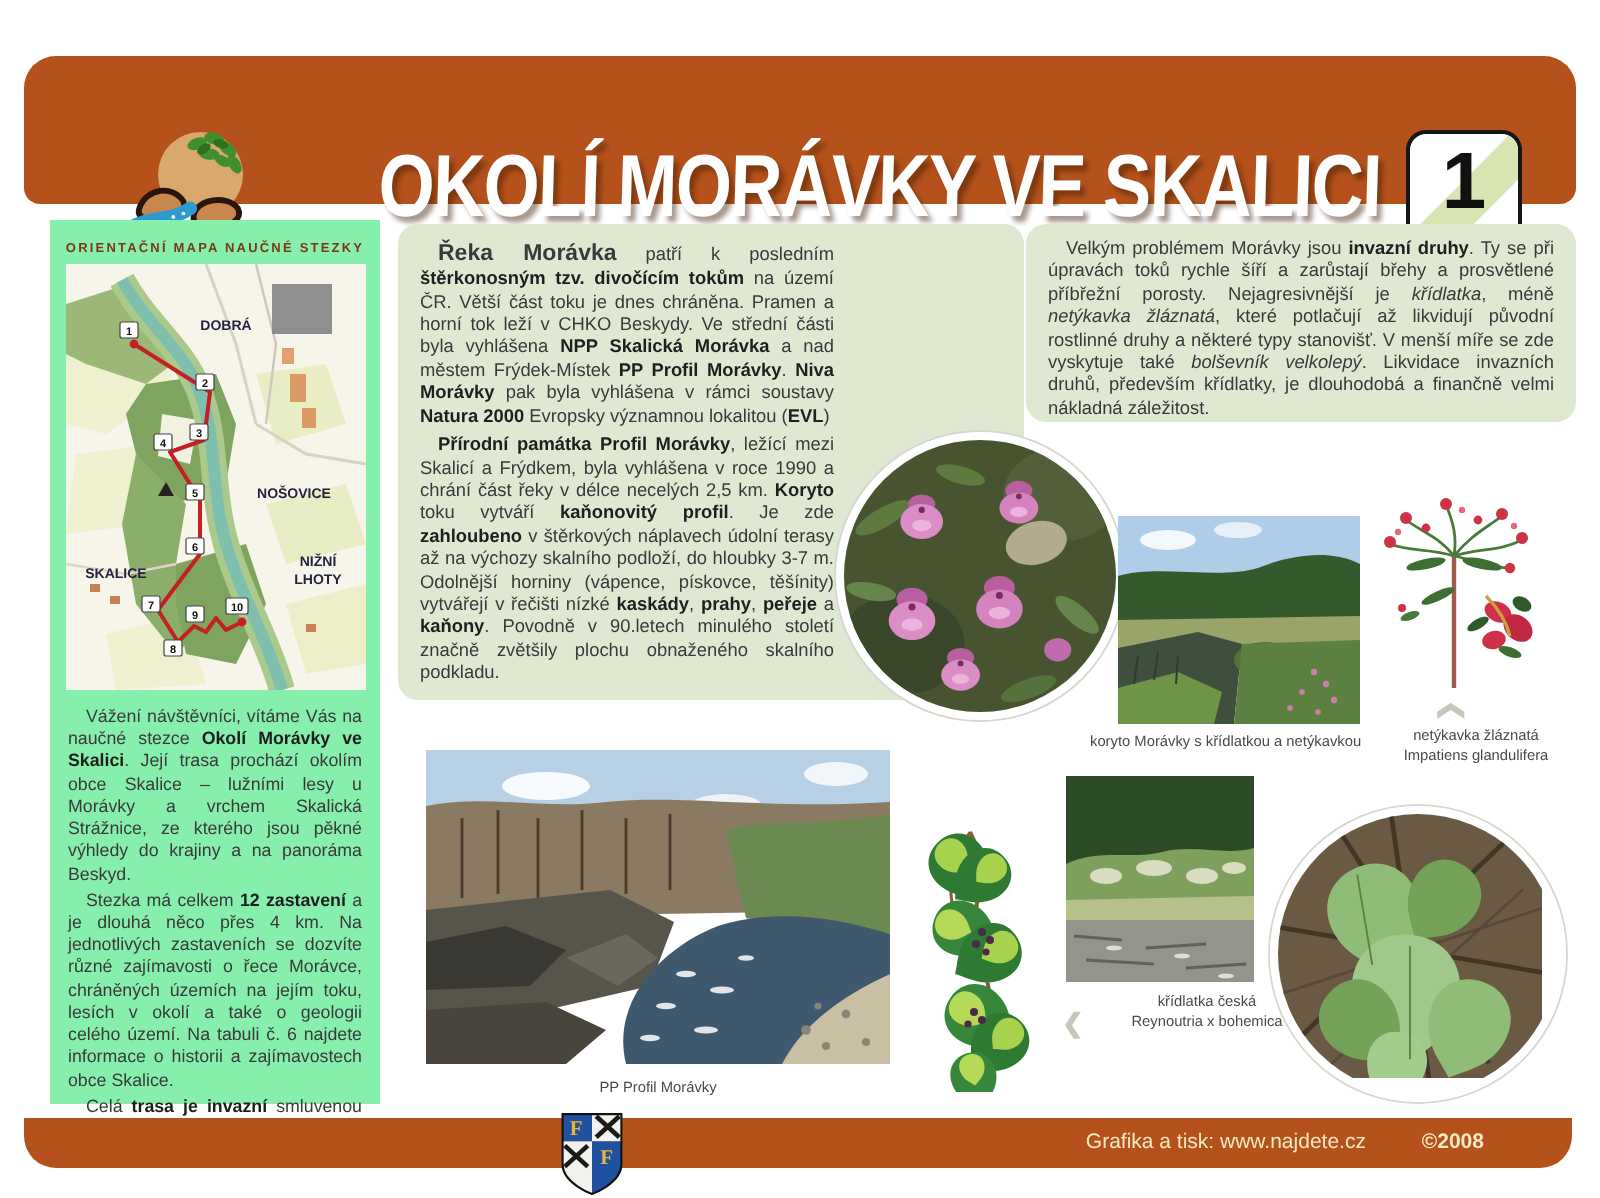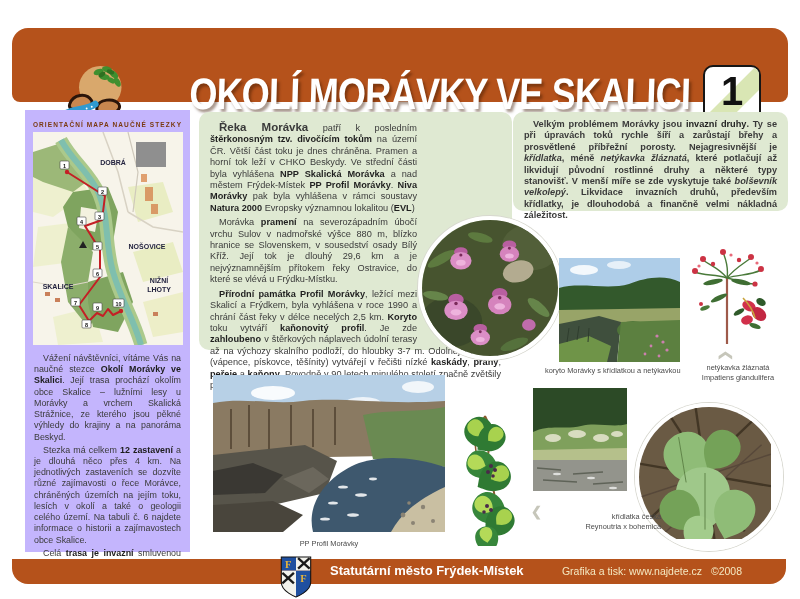--- a/index.html
+++ b/index.html
@@ -15,33 +15,33 @@
          white-space:nowrap;transform:scaleX(.82) skewX(-2deg);transform-origin:center;
          letter-spacing:-1px;text-shadow:3px 3px 3px rgba(60,25,0,.45);}
   .badge{position:absolute;left:691px;top:37px;width:54px;height:53px;background:#fff;
          border:2px solid #161616;border-radius:10px;overflow:hidden;}
   .badge .stripe{position:absolute;left:-20px;top:19px;width:110px;height:19px;
          background:#d9e6b4;transform:rotate(-45deg);}
   .badge .num{position:absolute;left:0;top:2px;width:100%;text-align:center;
          font-size:40px;font-weight:bold;color:#111;}
 
   
-  .sidebar{position:absolute;left:25px;top:110px;width:165px;height:442px;background:#c4b5fd;}
+  .sidebar{position:absolute;left:25px;top:110px;width:165px;height:442px;background:#86efac;}
   .map-title{margin:11px 6px 4px 6px;font-size:6.5px;font-weight:bold;letter-spacing:1.1px;
          color:#7a3a10;text-align:center;white-space:nowrap;}
   .map{display:block;margin:0 auto;width:150px;height:213px;background:#f7f4ea;}
   .sidebar-text{padding:8px 9px 0 9px;}
   .sidebar-text p{margin:0 0 2px 0;font-size:8.9px;line-height:1.26;color:#3a3a3a;
          text-align:justify;text-indent:9px;}
   .sidebar-text b{color:#1d1d1d;}
 
   
   .box{position:absolute;background:#dfe9d2;border-radius:10px;}
   .box1{left:199px;top:112px;width:313px;height:238px;padding:8px 11px;box-sizing:border-box;}
-  .box2{left:513px;top:112px;width:275px;height:99px;padding:7px 11px;box-sizing:border-box;font-weight:bold;}
+  .box2{left:513px;top:112px;width:275px;height:99px;padding:7px 11px;box-sizing:border-box;}
   .box p{margin:0 0 3px 0;font-size:9.2px;line-height:1.24;color:#3a3a3a;
          text-align:justify;text-indent:9px;}
   .box b{color:#1f1f1f;}
   .lead{font-size:11.5px;font-weight:bold;}
   .circle-spacer{float:right;width:78px;height:125px;margin:98px 0 0 6px;}
 
   
   .circle-photo{position:absolute;border-radius:50%;overflow:hidden;border:4px solid #fff;
          box-shadow:0 0 0 1px #d8d8d0;}
   .circle-flowers{left:418px;top:216px;width:136px;height:136px;}
@@ -53,33 +53,33 @@
   .illu{position:absolute;}
   .illu-netykavka{left:683px;top:248px;width:95px;height:103px;}
   .illu-kridlatka{left:455px;top:408px;width:72px;height:138px;}
   svg{display:block;}
 
   
   .caption{position:absolute;font-size:7.4px;color:#4a4a4a;line-height:1.35;}
   .cap-koryto{left:545px;top:366px;width:150px;}
   .cap-netykavka{left:683px;top:363px;width:110px;text-align:center;}
   .cap-pp{left:258px;top:539px;width:142px;text-align:center;}
-  .cap-kridlatka{left:546px;top:512px;width:115px;text-align:right;}
+  .cap-kridlatka{left:546px;top:496px;width:115px;text-align:center;}
   .latin{}
   .chevron{position:absolute;color:#c6c6ba;font-size:13px;font-weight:bold;}
   .chevron-up{left:721px;top:348px;transform:rotate(90deg);}
   .chevron-left{left:531px;top:504px;}
 
   
   .footer{position:absolute;left:12px;top:559px;width:774px;height:25px;
           background:#b5521b;border-radius:0 0 16px 16px;}
   .coat{position:absolute;left:280px;top:556px;width:32px;height:42px;}
   .city{position:absolute;left:330px;top:563px;font-size:13px;font-weight:bold;color:#ffffff;}
   .credits{position:absolute;right:58px;top:565px;font-size:10.5px;color:#f4e9c2;}
-  .credits .copy{margin-left:6px;}
+  .credits .copy{margin-left:25px;font-weight:bold;}
 </style>
 </head>
 <body>
 
 <div class="board">
 
   <div class="header">
     <svg class="logo" viewBox="0 0 90 80">
       <circle cx="50" cy="32" r="25" fill="#d9a86c"></circle>
       <g fill="#3f8f2f">
@@ -205,21 +205,20 @@
     <div class="sidebar-text">
       <p>Vážení návštěvníci, vítáme Vás na naučné stezce <b>Okolí Morávky ve Skalici</b>. Její trasa prochází okolím obce Skalice – lužními lesy u Morávky a vrchem Skalická Strážnice, ze kterého jsou pěkné výhledy do krajiny a na panoráma Beskyd.</p>
       <p>Stezka má celkem <b>12 zastavení</b> a je dlouhá něco přes 4 km. Na jednotlivých zastaveních se dozvíte různé zajímavosti o řece Morávce, chráněných územích na jejím toku, lesích v okolí a také o geologii celého území. Na tabuli č. 6 najdete informace o historii a zajímavostech obce Skalice.</p>
       <p>Celá <b>trasa je invazní</b> smluvenou <b>značkou pro naučné stezky</b>, tj. bílým čtvercem se zeleným pruhem.</p>
     </div>
   </div>
 
   <div class="box box1">
     <div class="circle-spacer"></div>
     <p><span class="lead">Řeka Morávka</span> patří k posledním <b>štěrkonosným tzv. divočícím tokům</b> na území ČR. Větší část toku je dnes chráněna. Pramen a horní tok leží v CHKO Beskydy. Ve střední části byla vyhlášena <b>NPP Skalická Morávka</b> a nad městem Frýdek-Místek <b>PP Profil Morávky</b>. <b>Niva Morávky</b> pak byla vyhlášena v rámci soustavy <b>Natura 2000</b> Evropsky významnou lokalitou (<b>EVL</b>)</p>
-    <p>Morávka <b>pramení</b> na severozápadním úbočí vrchu Sulov v nadmořské výšce 880 m, blízko hranice se Slovenskem, v sousedství osady Bílý Kříž. Její tok je dlouhý 29,6 km a je nejvýznamnějším přítokem řeky Ostravice, do které se vlévá u Frýdku-Místku.</p>
     <p><b>Přírodní památka Profil Morávky</b>, ležící mezi Skalicí a Frýdkem, byla vyhlášena v roce 1990 a chrání část řeky v délce necelých 2,5 km. <b>Koryto</b> toku vytváří <b>kaňonovitý profil</b>. Je zde <b>zahloubeno</b> v štěrkových náplavech údolní terasy až na výchozy skalního podloží, do hloubky 3-7 m. Odolnější horniny (vápence, pískovce, těšínity) vytvářejí v řečišti nízké <b>kaskády</b>, <b>prahy</b>, <b>peřeje</b> a <b>kaňony</b>. Povodně v 90.letech minulého století značně zvětšily plochu obnaženého skalního podkladu.</p>
   </div>
 
   <div class="box box2">
     <p>Velkým problémem Morávky jsou <b>invazní druhy</b>. Ty se při úpravách toků rychle šíří a zarůstají břehy a prosvětlené příbřežní porosty. Nejagresivnější je <i>křídlatka</i>, méně <i>netýkavka žláznatá</i>, které potlačují až likvidují původní rostlinné druhy a některé typy stanovišť. V menší míře se zde vyskytuje také <i>bolševník velkolepý</i>. Likvidace invazních druhů, především křídlatky, je dlouhodobá a finančně velmi nákladná záležitost.</p>
   </div>
 
   <div class="circle-photo circle-flowers">
     <svg viewBox="0 0 140 140" width="136" height="136">
       <rect width="140" height="140" fill="#47542f"></rect>
@@ -527,19 +526,18 @@
       <text x="22" y="25" font-size="10" font-weight="bold" fill="#e8b53a" text-anchor="middle" font-family="Liberation Serif, serif">F</text>
       <g stroke="#1a1a1a" stroke-width="2.2">
         <line x1="17" y1="2" x2="28" y2="12"></line>
           <line x1="28" y1="2" x2="17" y2="12"></line>
         <line x1="2" y1="16" x2="13" y2="26"></line>
           <line x1="13" y1="16" x2="2" y2="26"></line>
       </g>
     </g>
     <path d="M1,1 H29 V25 C29,34 15,39 15,39 C15,39 1,34 1,25 Z" fill="none" stroke="#111" stroke-width="1"></path>
   </svg>
-  <div class="city">Statutární město Frýdek-Místek</div>
   <div class="credits">
     <span>Grafika a tisk: www.najdete.cz</span>
     <span class="copy">©2008</span>
   </div>
 
 </div>
 
 </body></html>

